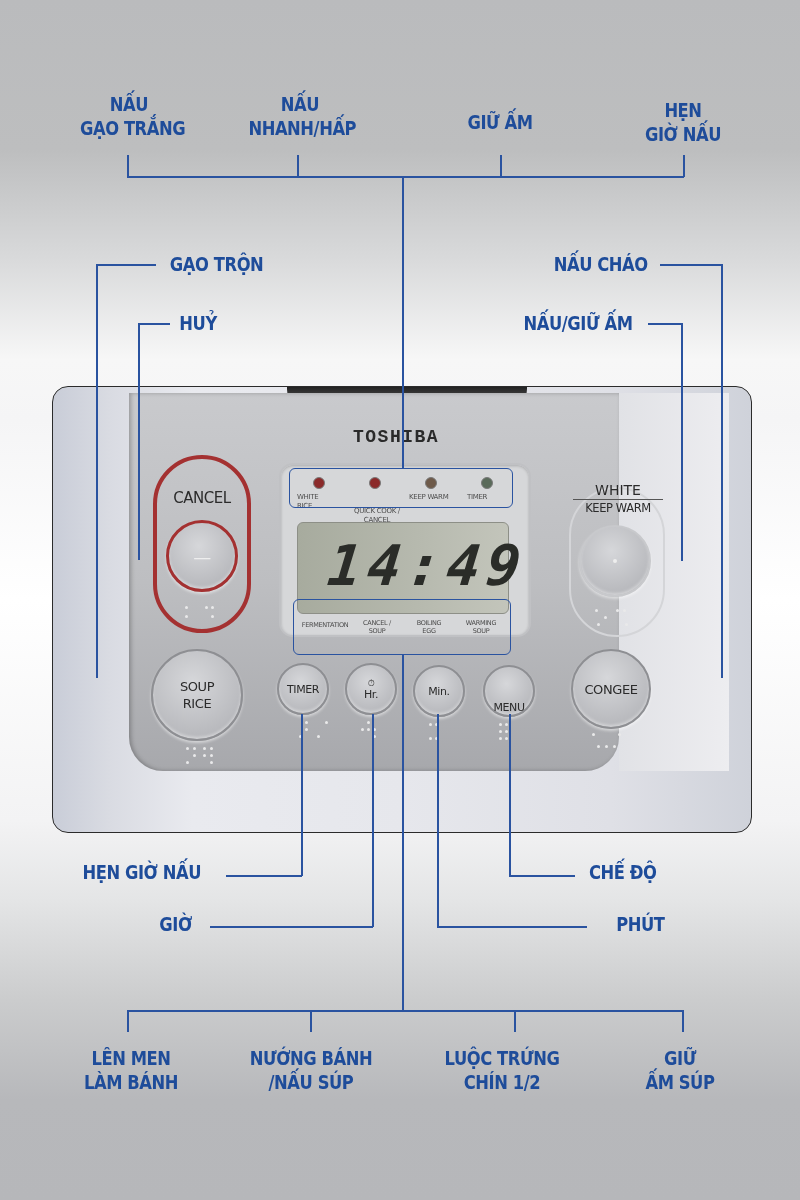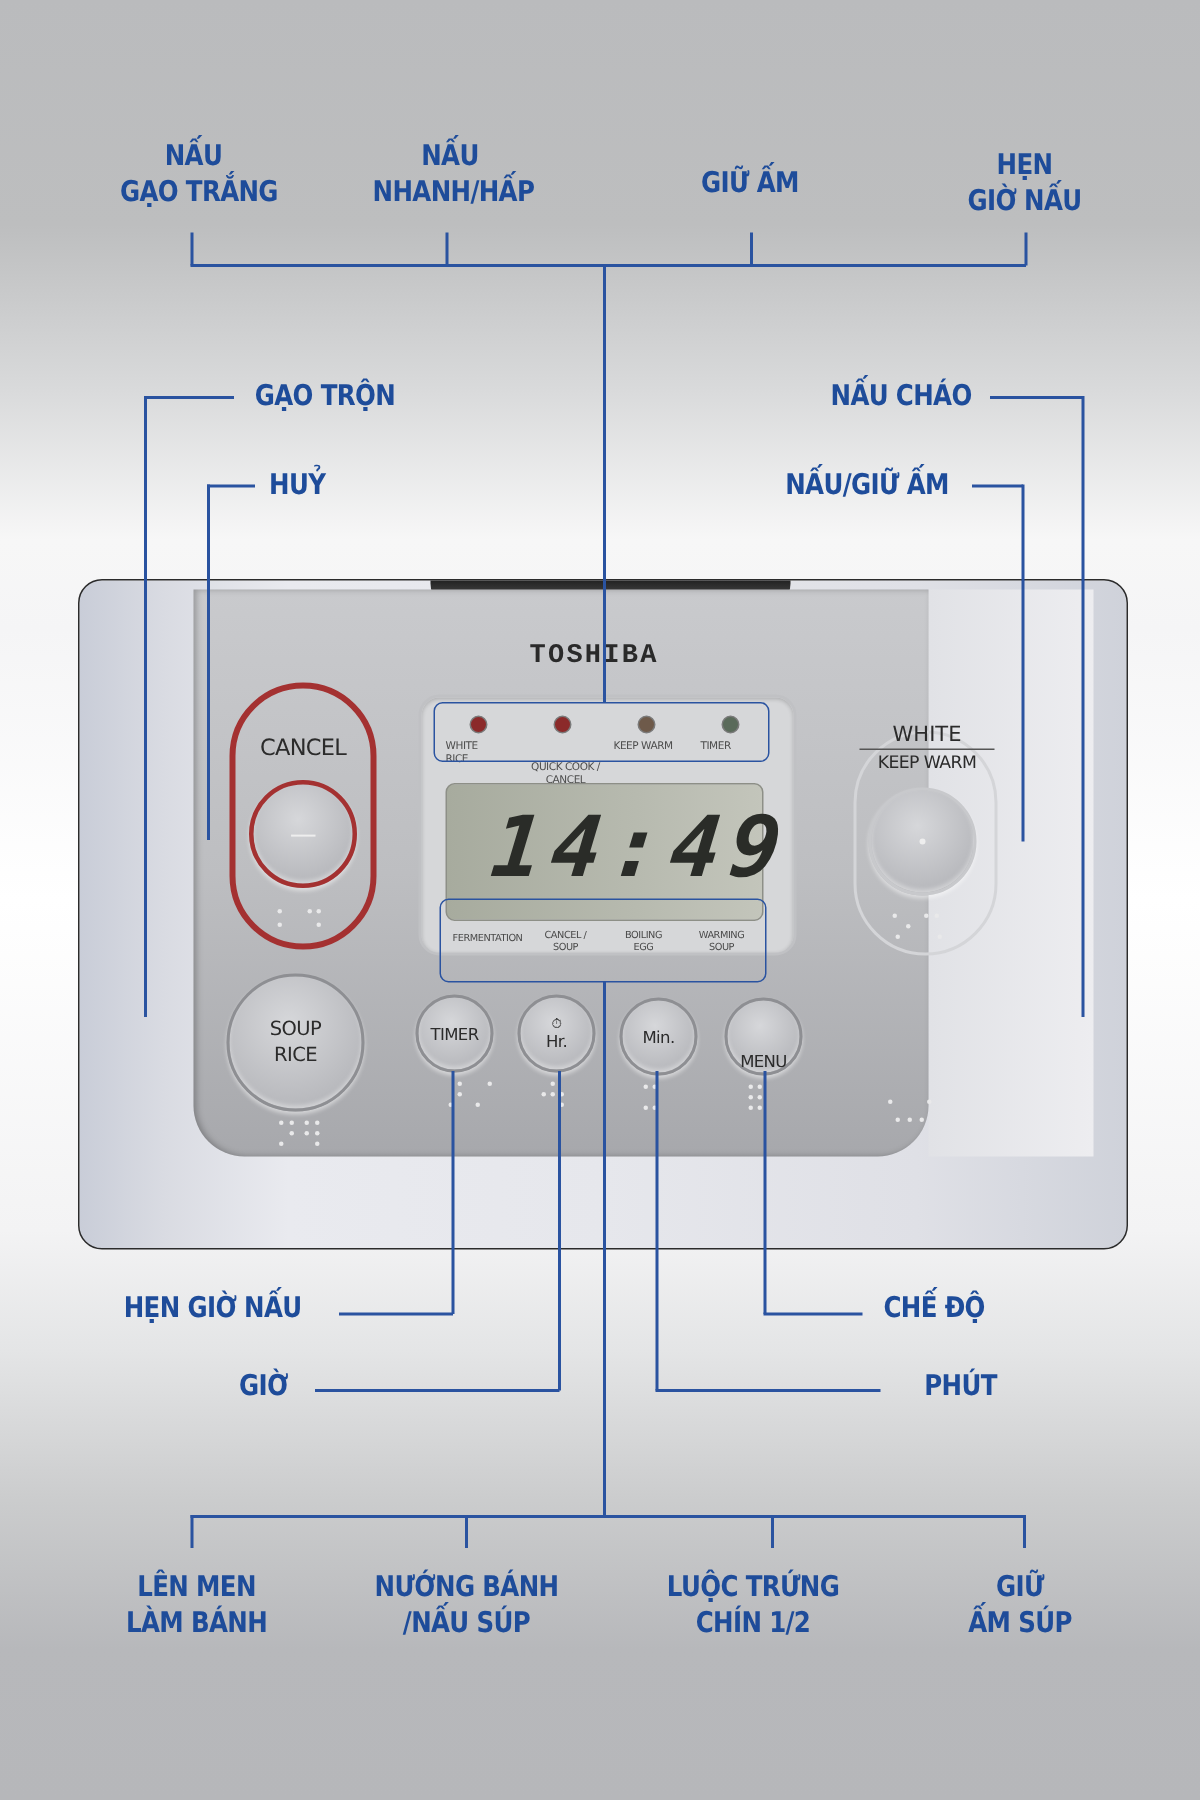--- a/index.html
+++ b/index.html
@@ -221,20 +221,23 @@
   <div class="btn-round" style="left:292px; top:276px; width:52px; height:52px; font-size:11px; flex-direction:column; line-height:12px;">
     <span style="font-size:9px;">⏱</span>
     <span>Hr.</span>
   </div>
   <div class="btn-round" style="left:360px; top:278px; width:52px; height:52px; font-size:11px;">
     <span>Min.</span>
   </div>
   <div class="btn-round" style="left:430px; top:278px; width:52px; height:52px; font-size:11px;align-items:flex-end;">
     <span>MENU</span>
   </div>
+  <div class="btn-round" style="left:518px; top:262px; width:80px; height:80px; font-size:13px;">
+    <span>CONGEE</span>
+  </div>
 
   <div class="braille" style="left:133px; top:360px;"></div>
   <div class="braille" style="left:140px; top:360px;"></div>
   <div class="braille" style="left:150px; top:360px;"></div>
   <div class="braille" style="left:157px; top:360px;"></div>
   <div class="braille" style="left:140px; top:367px;"></div>
   <div class="braille" style="left:150px; top:367px;"></div>
   <div class="braille" style="left:157px; top:367px;"></div>
   <div class="braille" style="left:133px; top:374px;"></div>
   <div class="braille" style="left:157px; top:374px;"></div>

